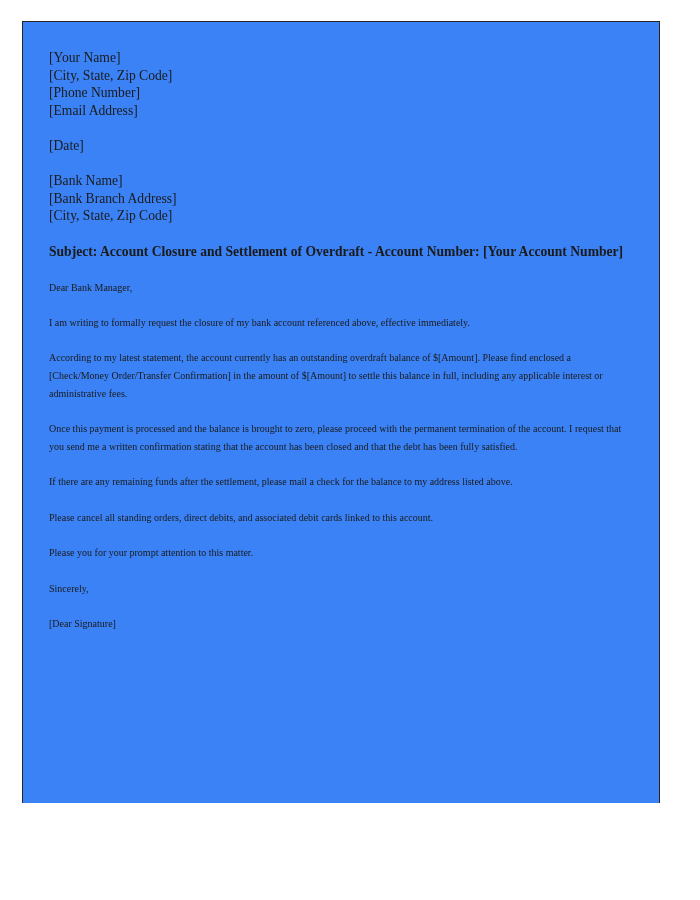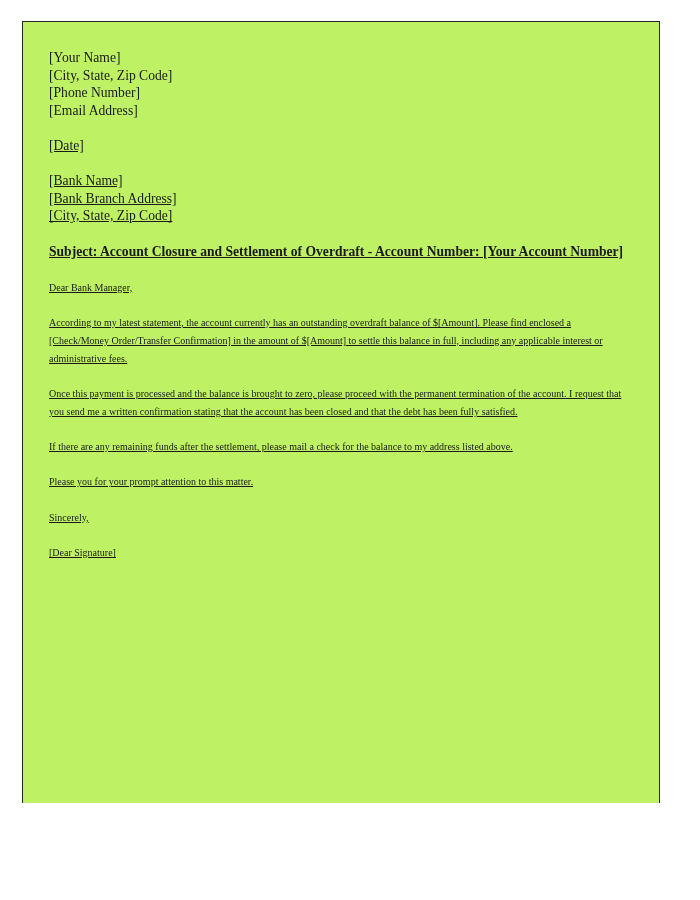--- a/index.html
+++ b/index.html
@@ -15,21 +15,21 @@
     overflow: hidden;
   }
 
   
   .page-sheet {
     position: absolute;
     left: 22px;
     top: 21px;
     width: 638px;
     height: 782px;
-    background: #bef264;
+    background: #3b82f6;
     border-left: 1.3px solid #262626;
     border-top: 1.3px solid #262626;
     border-right: 1.3px solid #262626;
     border-bottom: none;
     box-sizing: border-box;
   }
 
   .letter-body {
     position: absolute;
     left: 26px;
@@ -39,21 +39,20 @@
 
   .block {
     font-size: 13.6px;
     line-height: 17.6px;
     text-align: left;
   }
 
   
   .block + .block {
     margin-top: 17.6px;
-    text-decoration: underline;
   }
 
   .addr-line {
     display: block;
     white-space: nowrap;
   }
 
   .subject-line {
     font-weight: bold;
     font-size: 13.6px;
@@ -85,22 +84,24 @@
     <div class="block">
       <span class="addr-line">[Bank Name]</span>
       <span class="addr-line">[Bank Branch Address]</span>
       <span class="addr-line">[City, State, Zip Code]</span>
     </div>
 
     <div class="block subject-line">Subject: Account Closure and Settlement of Overdraft - Account Number: [Your Account Number]</div>
 
     <div class="block para">Dear Bank Manager,</div>
 
+    <div class="block para">I am writing to formally request the closure of my bank account referenced above, effective immediately.</div>
     <div class="block para">According to my latest statement, the account currently has an outstanding overdraft balance of $[Amount]. Please find enclosed a [Check/Money Order/Transfer Confirmation] in the amount of $[Amount] to settle this balance in full, including any applicable interest or administrative fees.</div>
     <div class="block para">Once this payment is processed and the balance is brought to zero, please proceed with the permanent termination of the account. I request that you send me a written confirmation stating that the account has been closed and that the debt has been fully satisfied.</div>
     <div class="block para">If there are any remaining funds after the settlement, please mail a check for the balance to my address listed above.</div>
+    <div class="block para">Please cancel all standing orders, direct debits, and associated debit cards linked to this account.</div>
     <div class="block para">Please you for your prompt attention to this matter.</div>
 
     <div class="block para">Sincerely,</div>
     <div class="block para">[Dear Signature]</div>
 
   </div>
 </div>
 
 </body></html>

